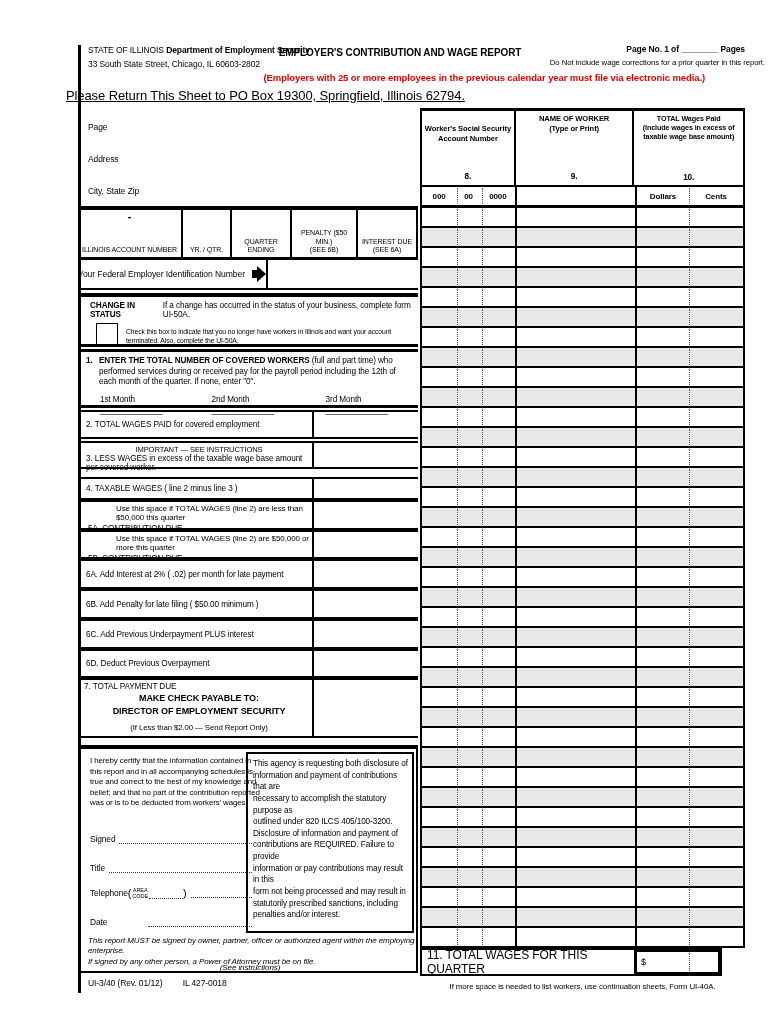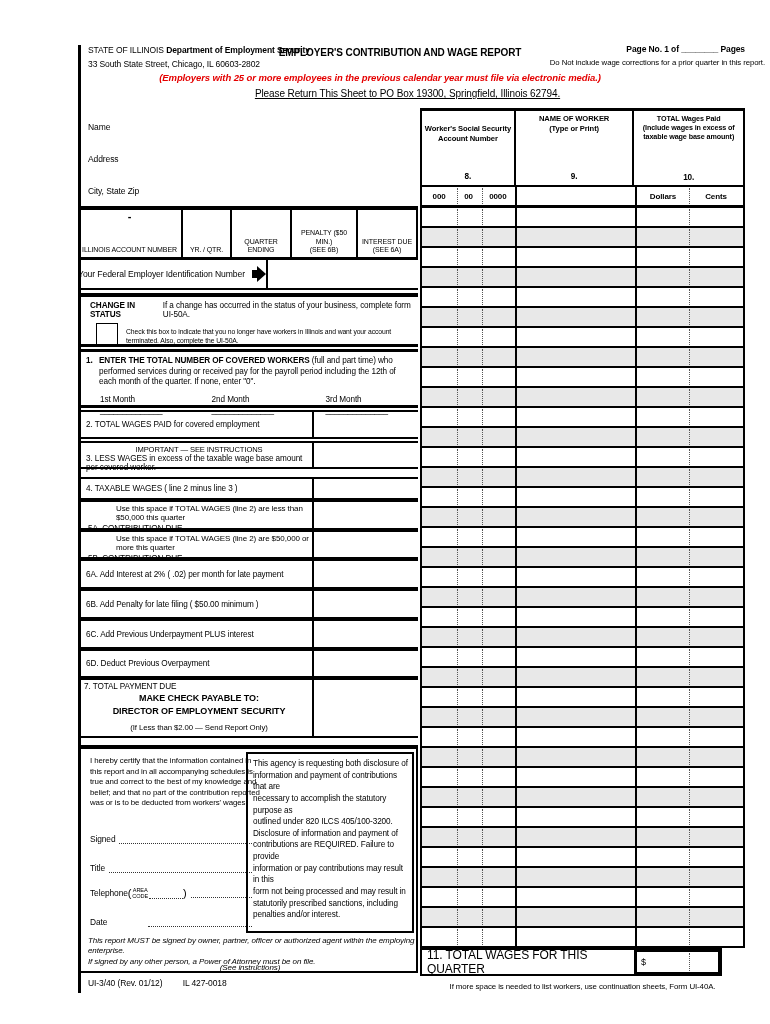--- a/index.html
+++ b/index.html
@@ -10,22 +10,22 @@
   .b{font-weight:bold;}
 
   
   #vrule{left:78px;top:45px;width:3px;height:948px;background:#000;}
 
   
   #hdr-left{left:88px;top:44px;font-size:8.5px;line-height:1.6;}
   #hdr-title{left:240px;top:47px;width:320px;text-align:center;font-weight:bold;font-size:10px;}
   #hdr-pageno{left:530px;top:44px;width:215px;text-align:right;font-weight:bold;font-size:8.5px;}
   #hdr-pagenote{left:480px;top:58px;width:285px;text-align:right;font-size:7.8px;}
-  #red-line{left:55px;top:72px;width:650px;text-align:center;font-weight:bold;font-size:9.5px;color:#e50000;font-style:italic;}
-  #return-line{left:74px;top:88px;width:667px;text-align:center;font-size:10px;text-decoration:underline;}
+  #red-line{left:55px;top:72px;width:650px;text-align:right;font-weight:bold;font-size:9.5px;color:#e50000;}
+  #return-line{left:66px;top:88px;width:667px;text-align:left;font-size:13px;text-decoration:underline;}
 
   
   .emp-lbl{left:88px;font-size:8.5px;}
   #lbl-name{top:122px;} #lbl-address{top:154px;} #lbl-city{top:186px;}
 
   
   #acct-table{left:78px;top:206px;width:340px;height:54px;border-top:4px solid #000;border-bottom:3px solid #000;display:flex;}
   #acct-table .acell{position:relative;border-right:2px solid #000;height:100%;}
   #acct-table .acell:last-child{border-right:2.5px solid #000;}
   .acell .clabel{position:absolute;bottom:2px;left:0;right:0;text-align:center;font-size:7px;line-height:1.25;}
@@ -126,21 +126,21 @@
 <div class="abs" id="hdr-left">
   <div><span>STATE OF ILLINOIS</span> <span class="b">Department of Employment Security</span></div>
   <div>33 South State Street,  Chicago, IL 60603-2802</div>
 </div>
 <div class="abs" id="hdr-title">EMPLOYER'S CONTRIBUTION AND WAGE REPORT</div>
 <div class="abs" id="hdr-pageno">Page No. 1 of ________ Pages</div>
 <div class="abs" id="hdr-pagenote">Do Not include wage corrections for a prior quarter in this report.</div>
 <div class="abs" id="red-line">(Employers with 25 or more employees in the previous calendar year must file via electronic media.)</div>
 <div class="abs" id="return-line">Please Return This Sheet to PO Box 19300, Springfield, Illinois 62794.</div>
 
-<div class="abs emp-lbl" id="lbl-name">Name</div>
+<div class="abs emp-lbl" id="lbl-name">Page</div>
 <div class="abs emp-lbl" id="lbl-address">Address</div>
 <div class="abs emp-lbl" id="lbl-city">City, State Zip</div>
 
 <div class="abs" id="acct-table">
   <div class="acell ac1">
     <div class="dash">-</div>
     <div class="clabel">ILLINOIS ACCOUNT NUMBER</div>
   </div>
   <div class="acell ac2">
     <div class="clabel">YR. / QTR.</div>

